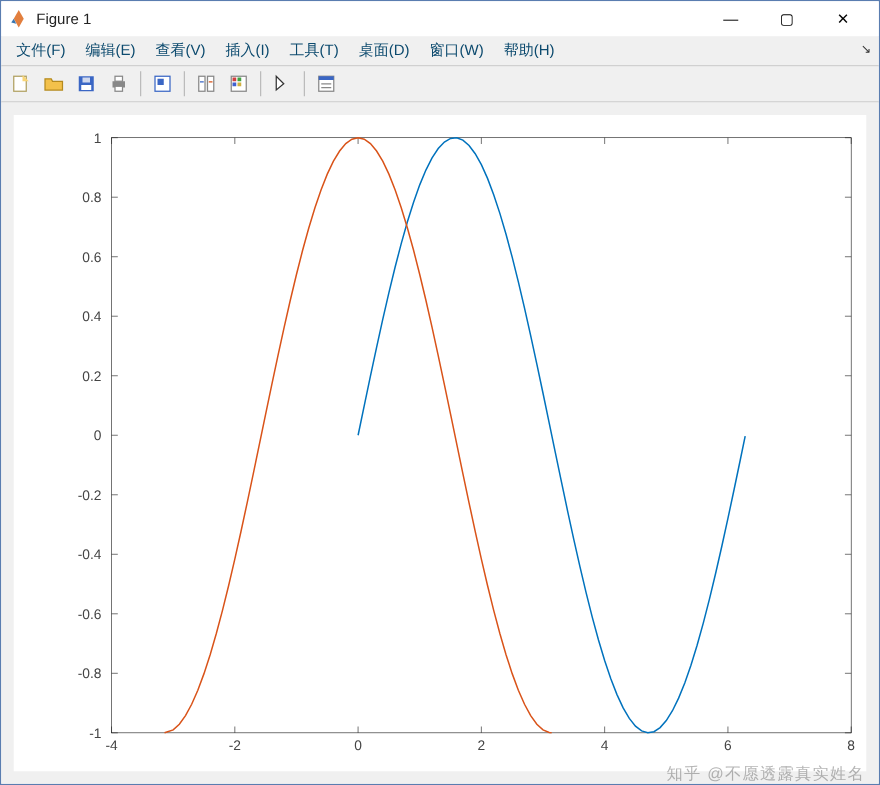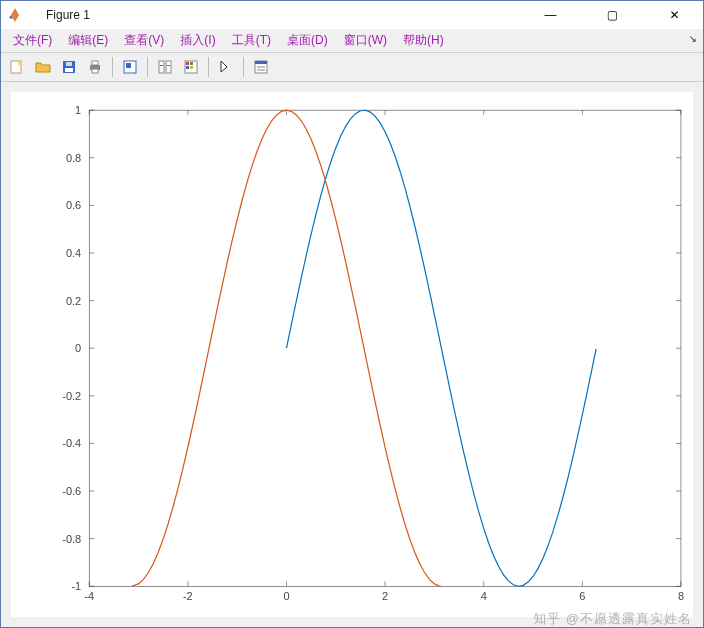--- a/index.html
+++ b/index.html
@@ -1,23 +1,23 @@
 <!DOCTYPE html>
 <html><head>
 <meta charset="utf-8">
 <style>
   * { box-sizing: border-box; margin: 0; padding: 0; }
   body { font-family: "Microsoft YaHei", "SimSun", Arial, sans-serif; font-size: 12px; background: #fff; width: 704px; height: 628px; overflow: hidden; position: relative; }
   .window { width: 704px; height: 628px; border: 1px solid #5a7db0; background: #fff; display: flex; flex-direction: column; }
-  .titlebar { height: 30px; background: #fff; display: flex; align-items: center; padding: 0 6px; gap: 17px; }
+  .titlebar { height: 30px; background: #fff; display: flex; align-items: center; padding: 0 6px; }
   .title-icon { width: 16px; height: 16px; margin-right: 6px; }
   .title-text { flex: 1; font-size: 12px; color: #222; }
   .winbtn { width: 45px; height: 28px; display: flex; align-items: center; justify-content: center; cursor: pointer; }
   .menubar { height: 24px; background: #f0f0f0; display: flex; align-items: center; padding: 0 4px; border-bottom: 1px solid #d0d0d0; position: relative; }
-  .menuitem { padding: 7px 8px; cursor: pointer; font-size: 12px; color: #a21caf; }
+  .menuitem { padding: 7px 8px; cursor: pointer; font-size: 12px; color: #0c4a6e; }
   .menu-arrow { position: absolute; right: 6px; top: 4px; font-size: 10px; color: #333; cursor: pointer; }
   .toolbar { height: 30px; background: #f0f0f0; display: flex; align-items: center; padding: 2px 4px; border-bottom: 1px solid #ccc; gap: 2px; }
   .tbtn { width: 24px; height: 24px; display: flex; align-items: center; justify-content: center; cursor: pointer; border: 1px solid transparent; border-radius: 2px; }
   .tsep { width: 1px; height: 20px; background: #bbb; margin: 0 3px; }
   .plotarea { flex: 1; background: #f0f0f0; padding: 10px; position: relative; }
   .axes-container { width: 100%; height: 100%; position: relative; }
   svg.axes { width: 100%; height: 100%; background: #fff; }
   .axline { stroke: #222; stroke-width: 0.5; fill: none; }
   .tick { stroke: #222; stroke-width: 0.5; }
   .ticklabel { font-size: 11px; fill: #444; font-family: Arial; }

